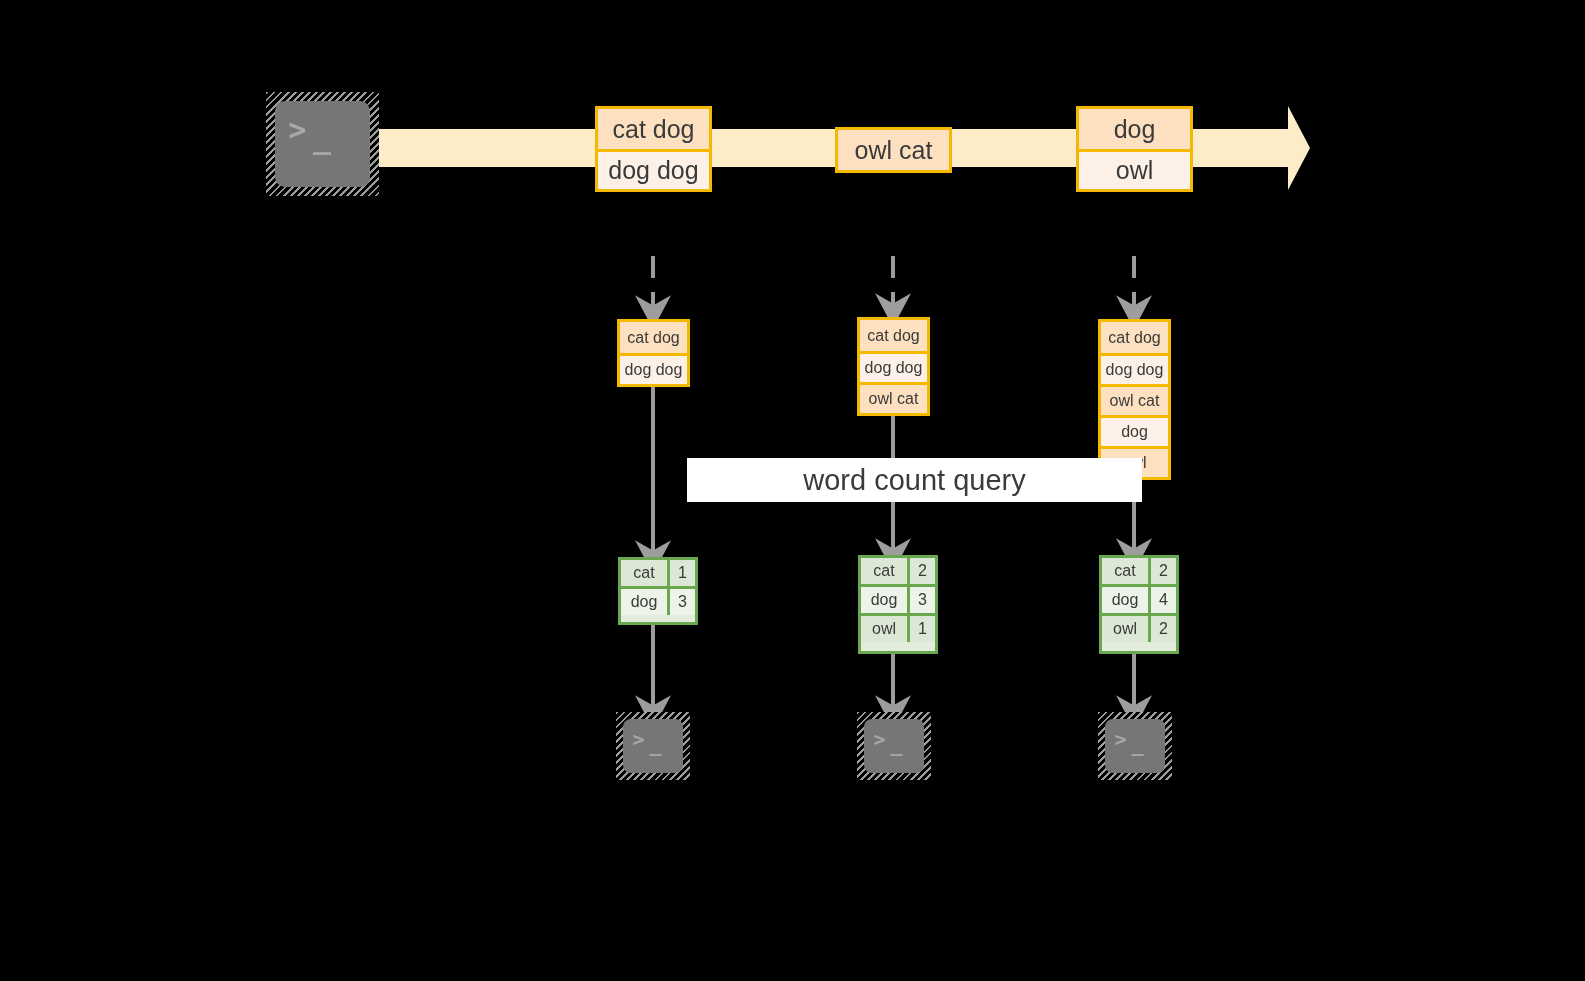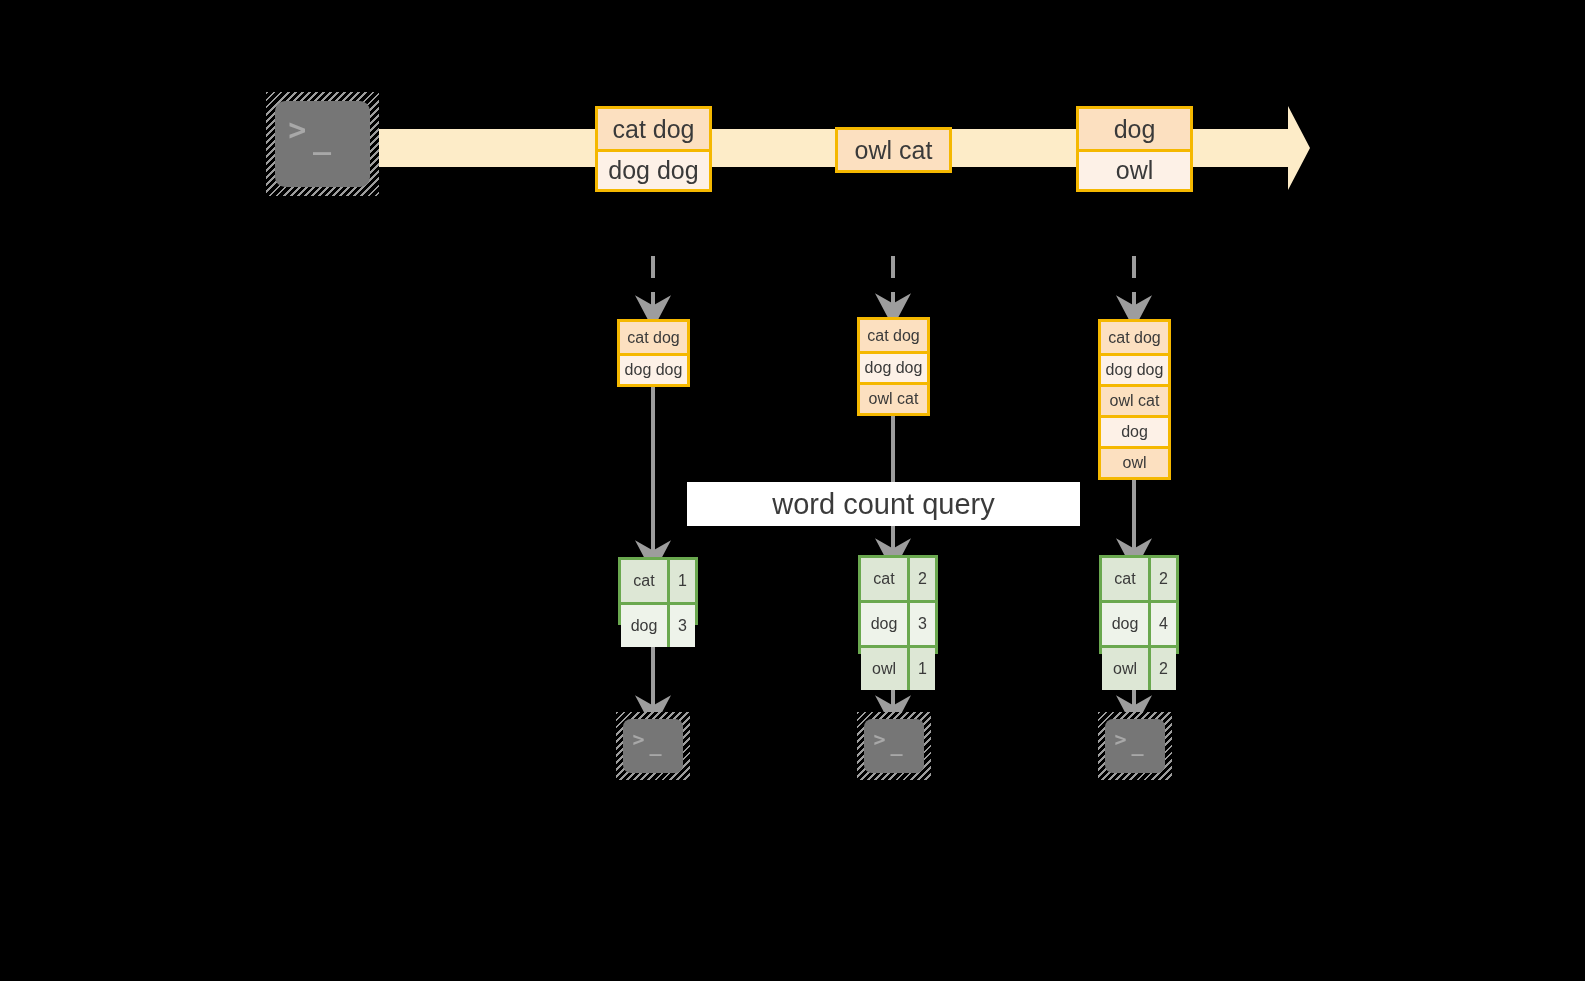--- a/index.html
+++ b/index.html
@@ -83,21 +83,21 @@
 
   
   .wc-table {
     position: absolute;
     box-sizing: border-box;
     border: 3px solid #6aa84f;
     background: #e3ecdd;
   }
   .wc-row {
     display: flex;
-    height: 42px;
+    height: 26px;
   }
   .wc-row + .wc-row { border-top: 3px solid #6aa84f; }
   .wc-cell {
     box-sizing: border-box;
     display: flex;
     align-items: center;
     justify-content: center;
     font-size: 16px;
     color: #3a3a3a;
   }
@@ -191,21 +191,21 @@
   </div>
 
   <div class="rec-stack rec-mid" style="left:1098px; top:319px; width:73px; height:161px;">
     <div class="rec-row dark">cat dog</div>
     <div class="rec-row light">dog dog</div>
     <div class="rec-row dark">owl cat</div>
     <div class="rec-row light">dog</div>
     <div class="rec-row dark">owl</div>
   </div>
 
-  <div id="query-banner" style="left:687px; top:458px; width:393px; height:44px;margin-top:24px;">
+  <div id="query-banner" style="left:687px; top:458px; width:455px; height:44px;">
     <span class="label">word count query</span>
   </div>
 
   <div class="wc-table" style="left:618px; top:557px; width:80px; height:68px;">
     <div class="wc-row dark">
       <div class="wc-cell word">cat</div>
       <div class="wc-cell count">1</div>
     </div>
     <div class="wc-row light">
       <div class="wc-cell word">dog</div>

